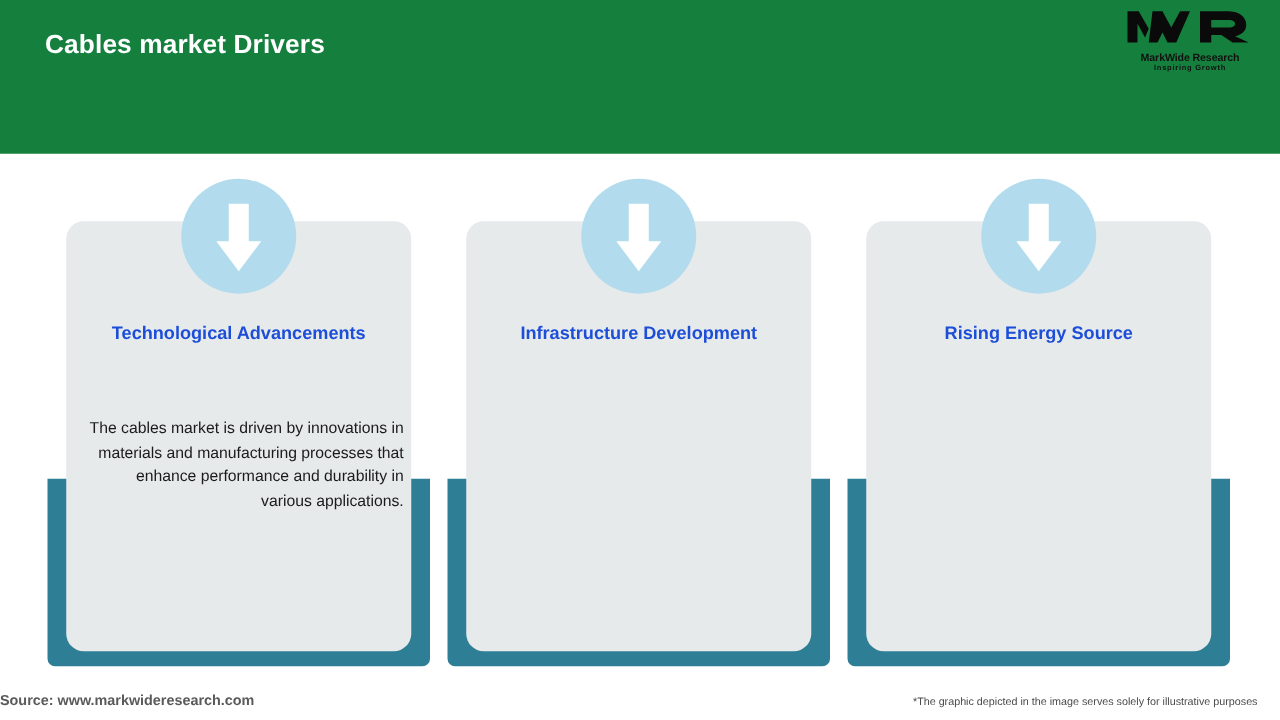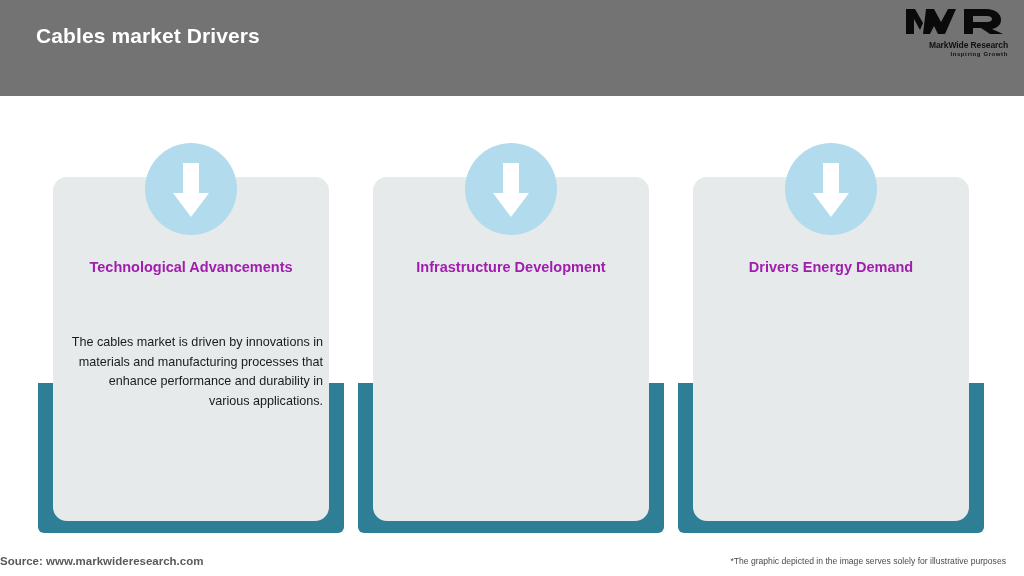--- a/index.html
+++ b/index.html
@@ -15,42 +15,42 @@
     overflow: hidden;
     position: relative;
   }
 
   
   .header {
     position: absolute;
     left: 0;
     top: 0;
     width: 1024px;
-    height: 96px;
-    background: #737373;
+    height: 123px;
+    background: #15803d;
   }
   .header-title {
     position: absolute;
     left: 36px;
     top: 24px;
     font-size: 21px;
     font-weight: bold;
     color: #ffffff;
     letter-spacing: 0.1px;
     font-family: "Liberation Sans", sans-serif;
   }
 
   
   .logo {
     position: absolute;
     right: 16px;
     top: 6px;
     width: 112px;
     height: 56px;
-    text-align: right;
+    text-align: center;
   }
   .logo-mark {
     display: block;
     margin: 0 auto;
   }
   .logo-name {
     display: block;
     font-size: 8.5px;
     font-weight: bold;
     color: #111111;
@@ -120,21 +120,21 @@
   .badge svg { display: block; }
 
   .card-title {
     position: absolute;
     left: 15px;
     top: 116px;
     width: 276px;
     text-align: center;
     font-size: 14.5px;
     font-weight: bold;
-    color: #a21caf;
+    color: #1d4ed8;
     font-family: "Liberation Sans", sans-serif;
   }
   .card-body {
     position: absolute;
     left: 27px;
     top: 190px;
     width: 258px;
     font-size: 12.6px;
     line-height: 19.5px;
     color: #1b1b1b;
@@ -213,19 +213,19 @@
   </div>
 
   <div class="card-block c2">
     <div class="frame"></div>
     <div class="panel"></div>
     <div class="badge">
       <svg width="92" height="92" viewBox="0 0 92 92" aria-hidden="true">
         <path d="M46 74 L28 50 L38 50 L38 20 L54 20 L54 50 L64 50 Z" fill="#ffffff"></path>
       </svg>
     </div>
-    <div class="card-title">Drivers Energy Demand</div>
+    <div class="card-title">Rising Energy Source</div>
   </div>
 
 </div>
 
 <div class="source">Source: www.markwideresearch.com</div>
 <div class="disclaimer">*The graphic depicted in the image serves solely for illustrative purposes</div>
 
 </body></html>

